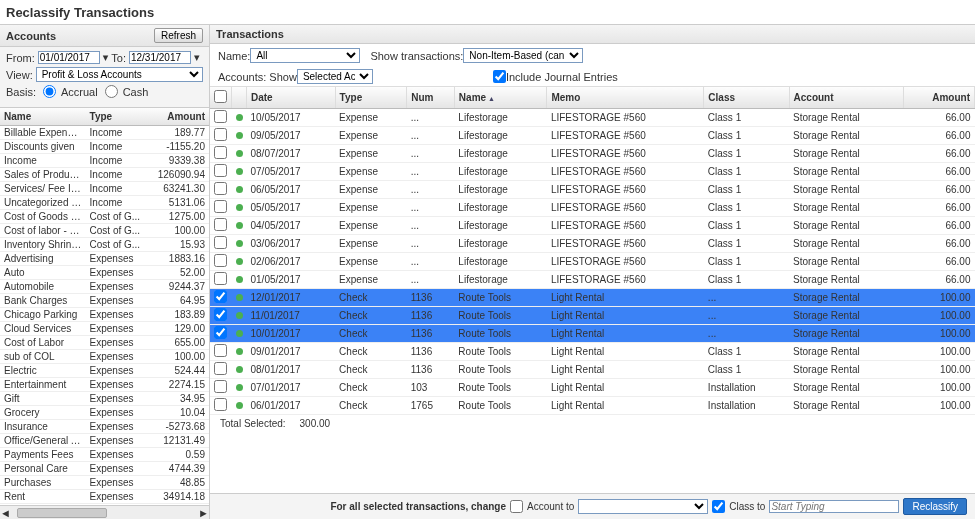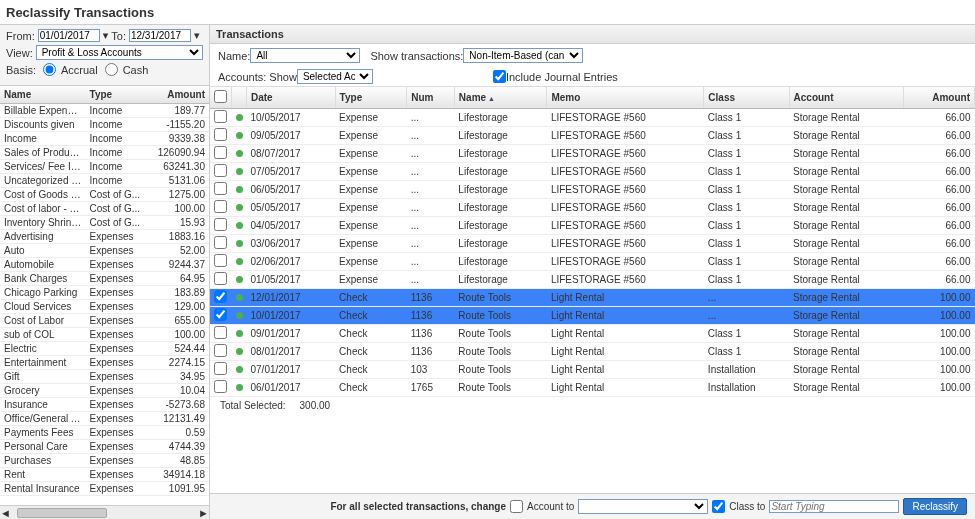--- a/index.html
+++ b/index.html
@@ -48,20 +48,24 @@
 </style>
 </head>
 <body>
 
 <div class="app">
   <div class="page-title">Reclassify Transactions</div>
 
   <div class="main">
 
     <div class="left">
+      <div class="panel-head">
+        <span>Accounts</span>
+        <button class="refresh">Refresh</button>
+      </div>
       <div class="filters">
         <div class="row">
           <label>From:</label>
           <input class="sel date" value="01/01/2017" style="">
           <span>▾</span>
           <label>To:</label>
           <input class="sel date" value="12/31/2017" style="">
           <span>▾</span>
         </div>
         <div class="row">
@@ -399,20 +403,32 @@
                 <td>1136</td>
                 <td>Route Tools</td>
                 <td>Light Rental</td>
                 <td>...</td>
                 <td>Storage Rental</td>
                 <td class="right-a">100.00</td>
               </tr>
               <tr class="hl">
                 <td><input type="checkbox" checked="" style=""></td>
                 <td><span class="dot"></span></td>
+                <td>11/01/2017</td>
+                <td>Check</td>
+                <td>1136</td>
+                <td>Route Tools</td>
+                <td>Light Rental</td>
+                <td>...</td>
+                <td>Storage Rental</td>
+                <td class="right-a">100.00</td>
+              </tr>
+              <tr class="hl">
+                <td><input type="checkbox" checked="" style=""></td>
+                <td><span class="dot"></span></td>
                 <td>10/01/2017</td>
                 <td>Check</td>
                 <td>1136</td>
                 <td>Route Tools</td>
                 <td>Light Rental</td>
                 <td>...</td>
                 <td>Storage Rental</td>
                 <td class="right-a">100.00</td>
               </tr>
               <tr>

